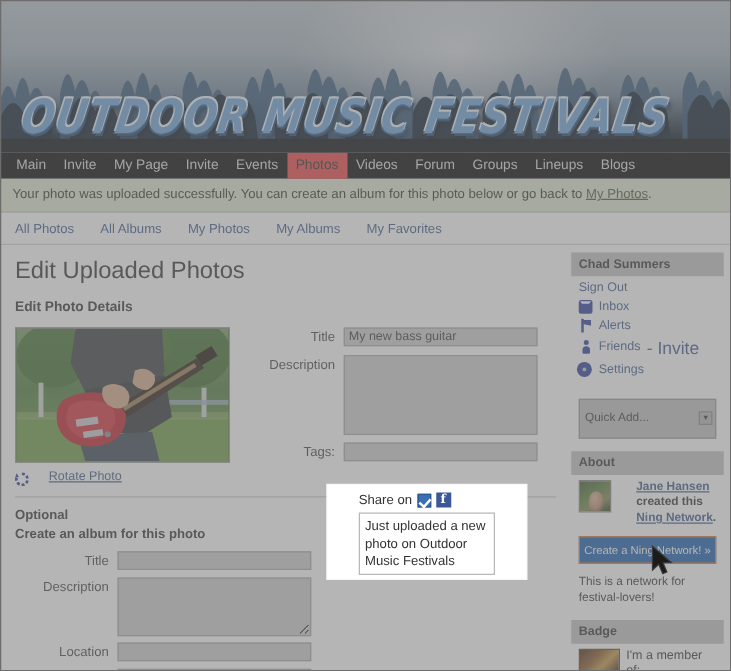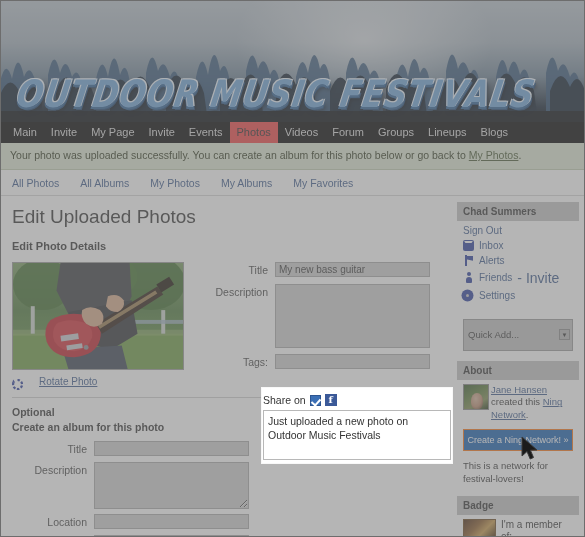--- a/index.html
+++ b/index.html
@@ -148,23 +148,23 @@
   .album-rows { width: 245px; }
   .arow { display: flex; align-items: flex-start; margin-bottom: 5px; }
   .alabel { width: 82px; text-align: right; padding-right: 7px; font-size: 10.5px; color: #444; line-height: 16px; }
   .ainput { width: 155px; height: 15px; border: 1px solid #a8a8a8; background: #cfcfcf; }
   .atext { width: 155px; height: 47px; border: 1px solid #a8a8a8; background: #cfcfcf; }
 
   
   .share-panel {
     position: absolute;
     left: 262px; top: 388px;
-    width: 190px; height: 75px;
+    width: 159px; height: 75px;
     background: #ffffff;
-    padding: 6px 1px;
+    padding: 6px 25px;
     z-index: 40;
     box-shadow: 0 0 0 1px rgba(255,255,255,.9);
   }
   .share-head { display: flex; align-items: center; gap: 4px; margin-bottom: 4px; }
   .share-label { font-size: 10.5px; color: #333; }
   .chk {
     width: 11px; height: 11px;
     background: #3b6fb5;
     border: 1px solid #2d5590;
     position: relative;
@@ -251,21 +251,21 @@
     font-size: 9.5px; color: #3a3a3a;
     display: flex; align-items: center; justify-content: space-between;
     padding: 0 2px 0 4px;
     margin-top: 18px;
   }
   .qa-arrow {
     width: 11px; height: 11px; background: #b5b5b5; border: 1px solid #8c8c8c;
     display: flex; align-items: center; justify-content: center;
     font-size: 6px; color: #333;
   }
-  .about-row { display: flex; gap: 2px; }
+  .about-row { display: flex; gap: 20px; font-weight: bold; }
   .avatar {
     width: 26px; height: 26px; flex: none;
     border: 1px solid #888;
     background: linear-gradient(150deg, #3a5c2c 0%, #5d7c3b 40%, #7e8c50 70%, #2a3d1c 100%);
     position: relative; overflow: hidden;
   }
   .avatar:after {
     content: ""; position: absolute; left: 7px; top: 8px; width: 12px; height: 16px;
     background: radial-gradient(ellipse at 40% 35%, #d8b49a 0%, #bd8e70 55%, #5a3b28 100%);
     border-radius: 50% 50% 40% 40%;

